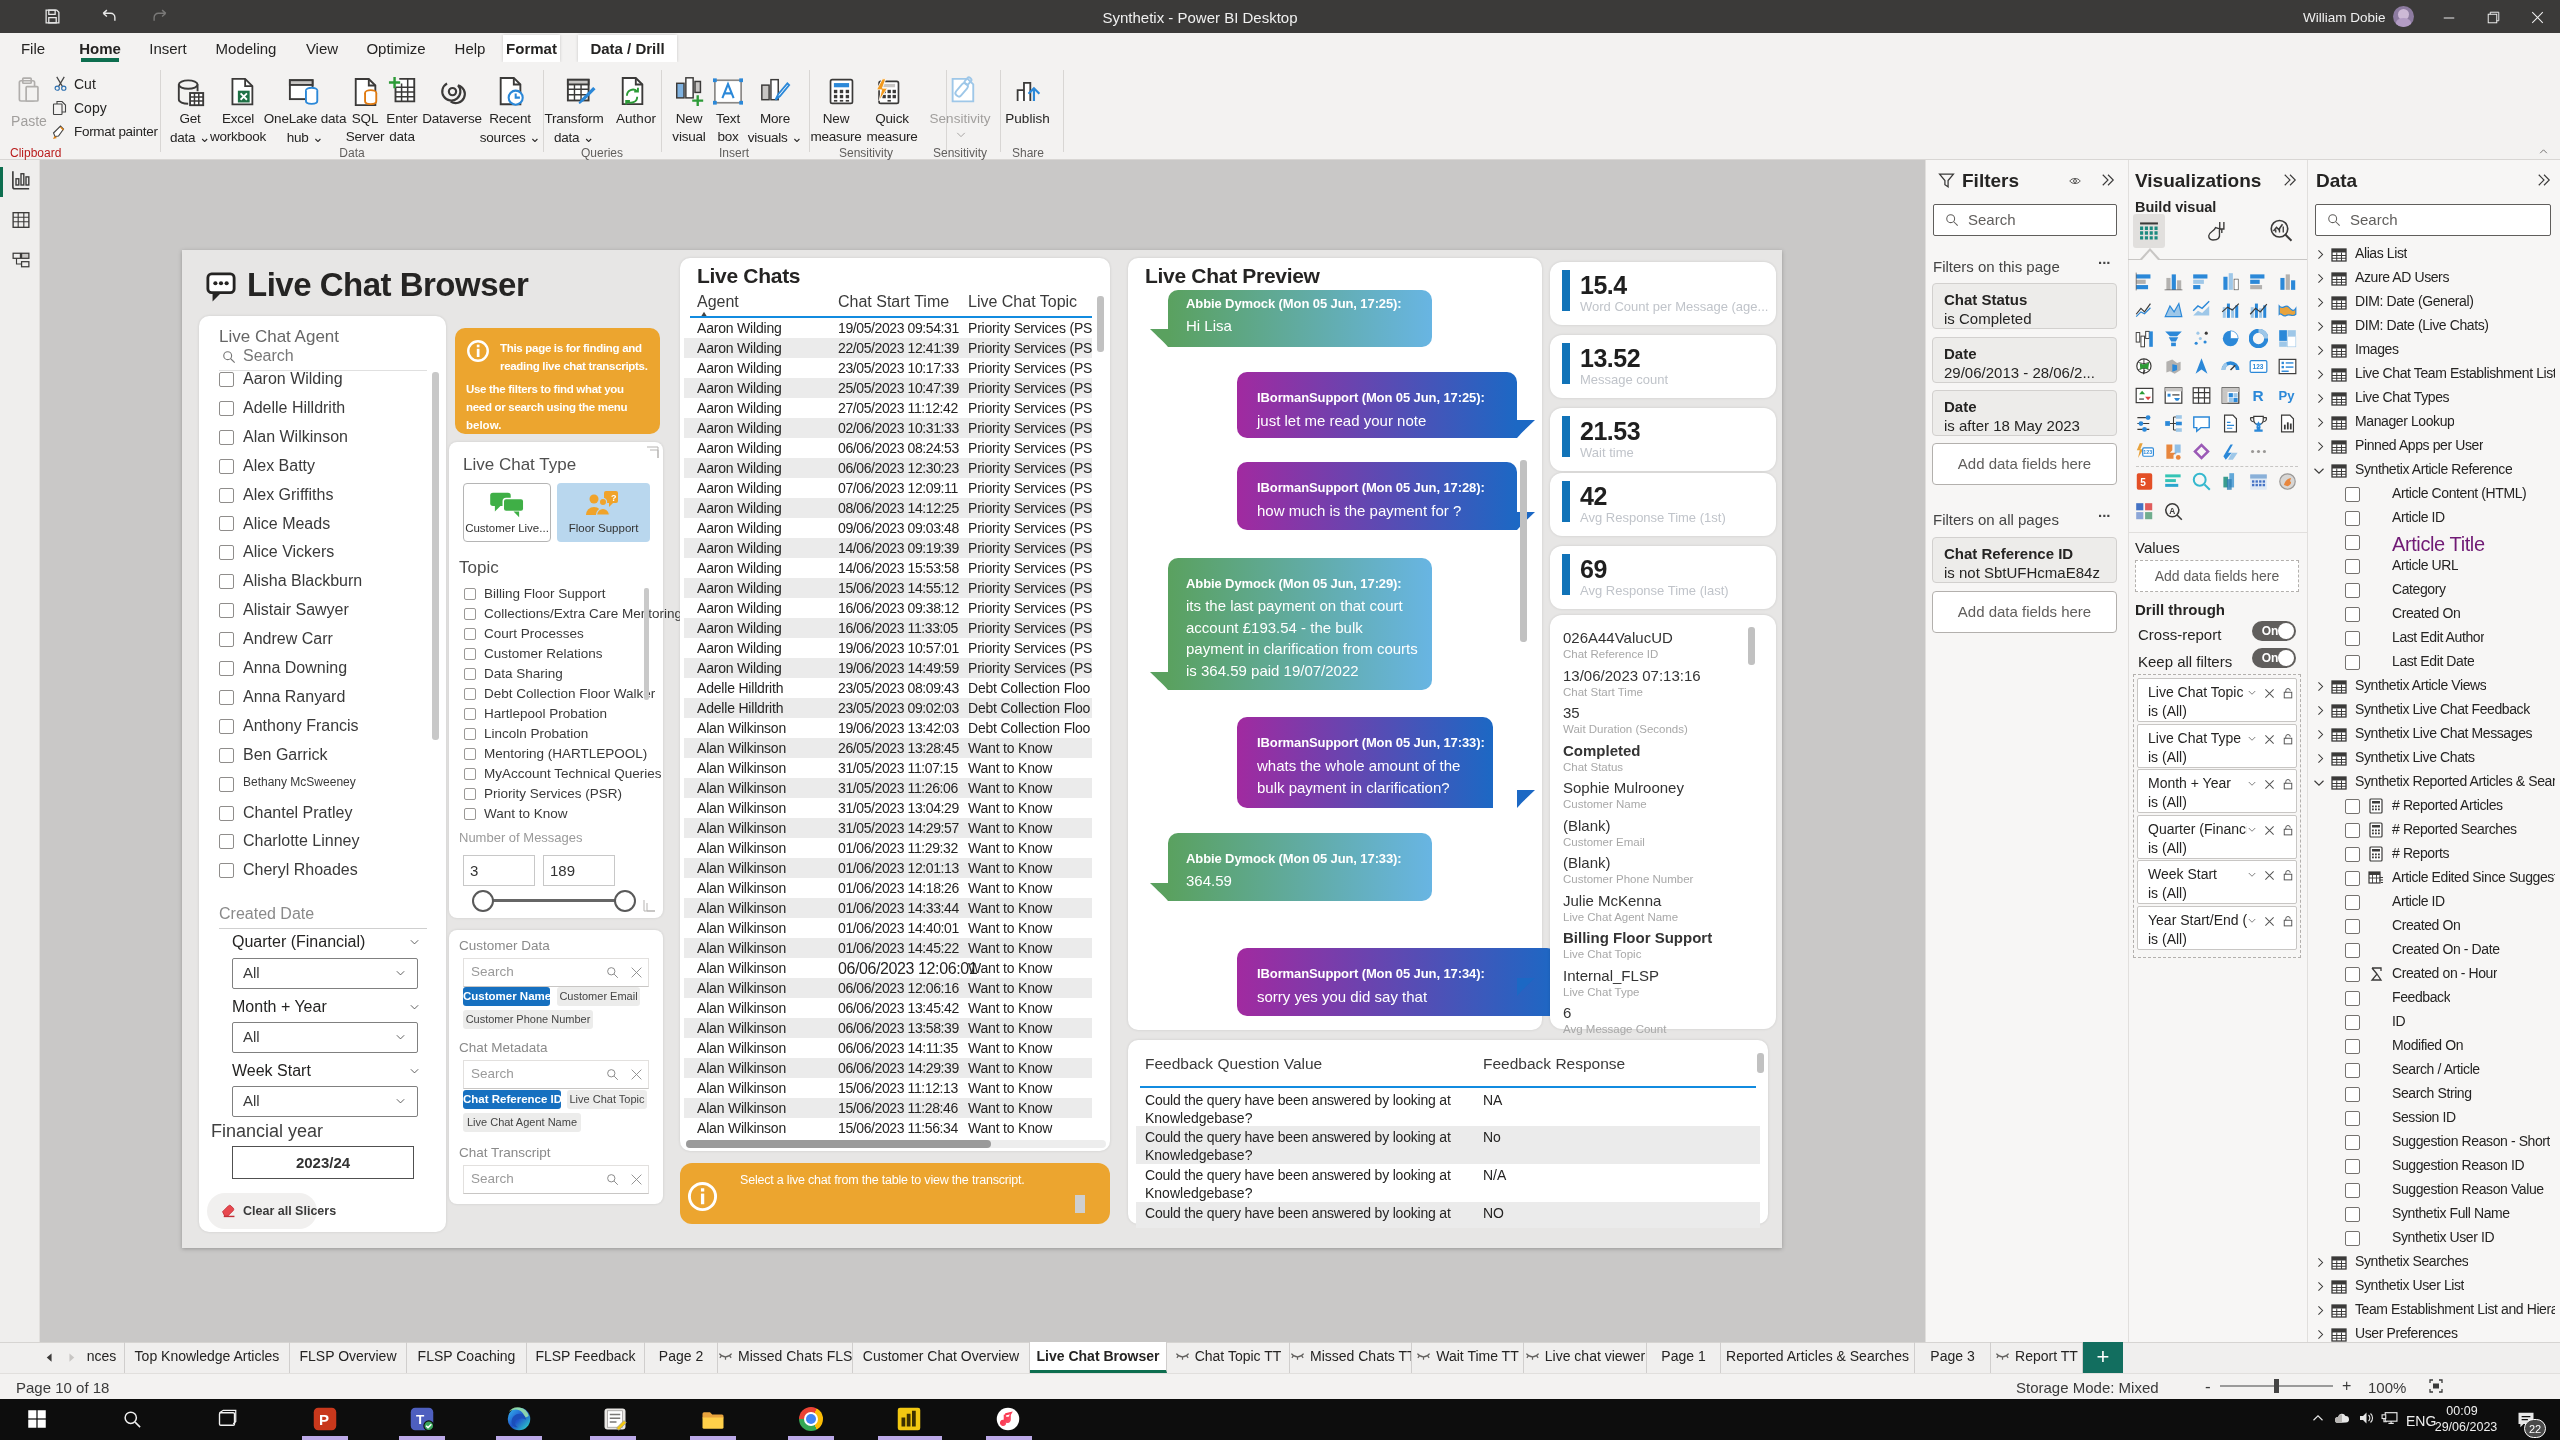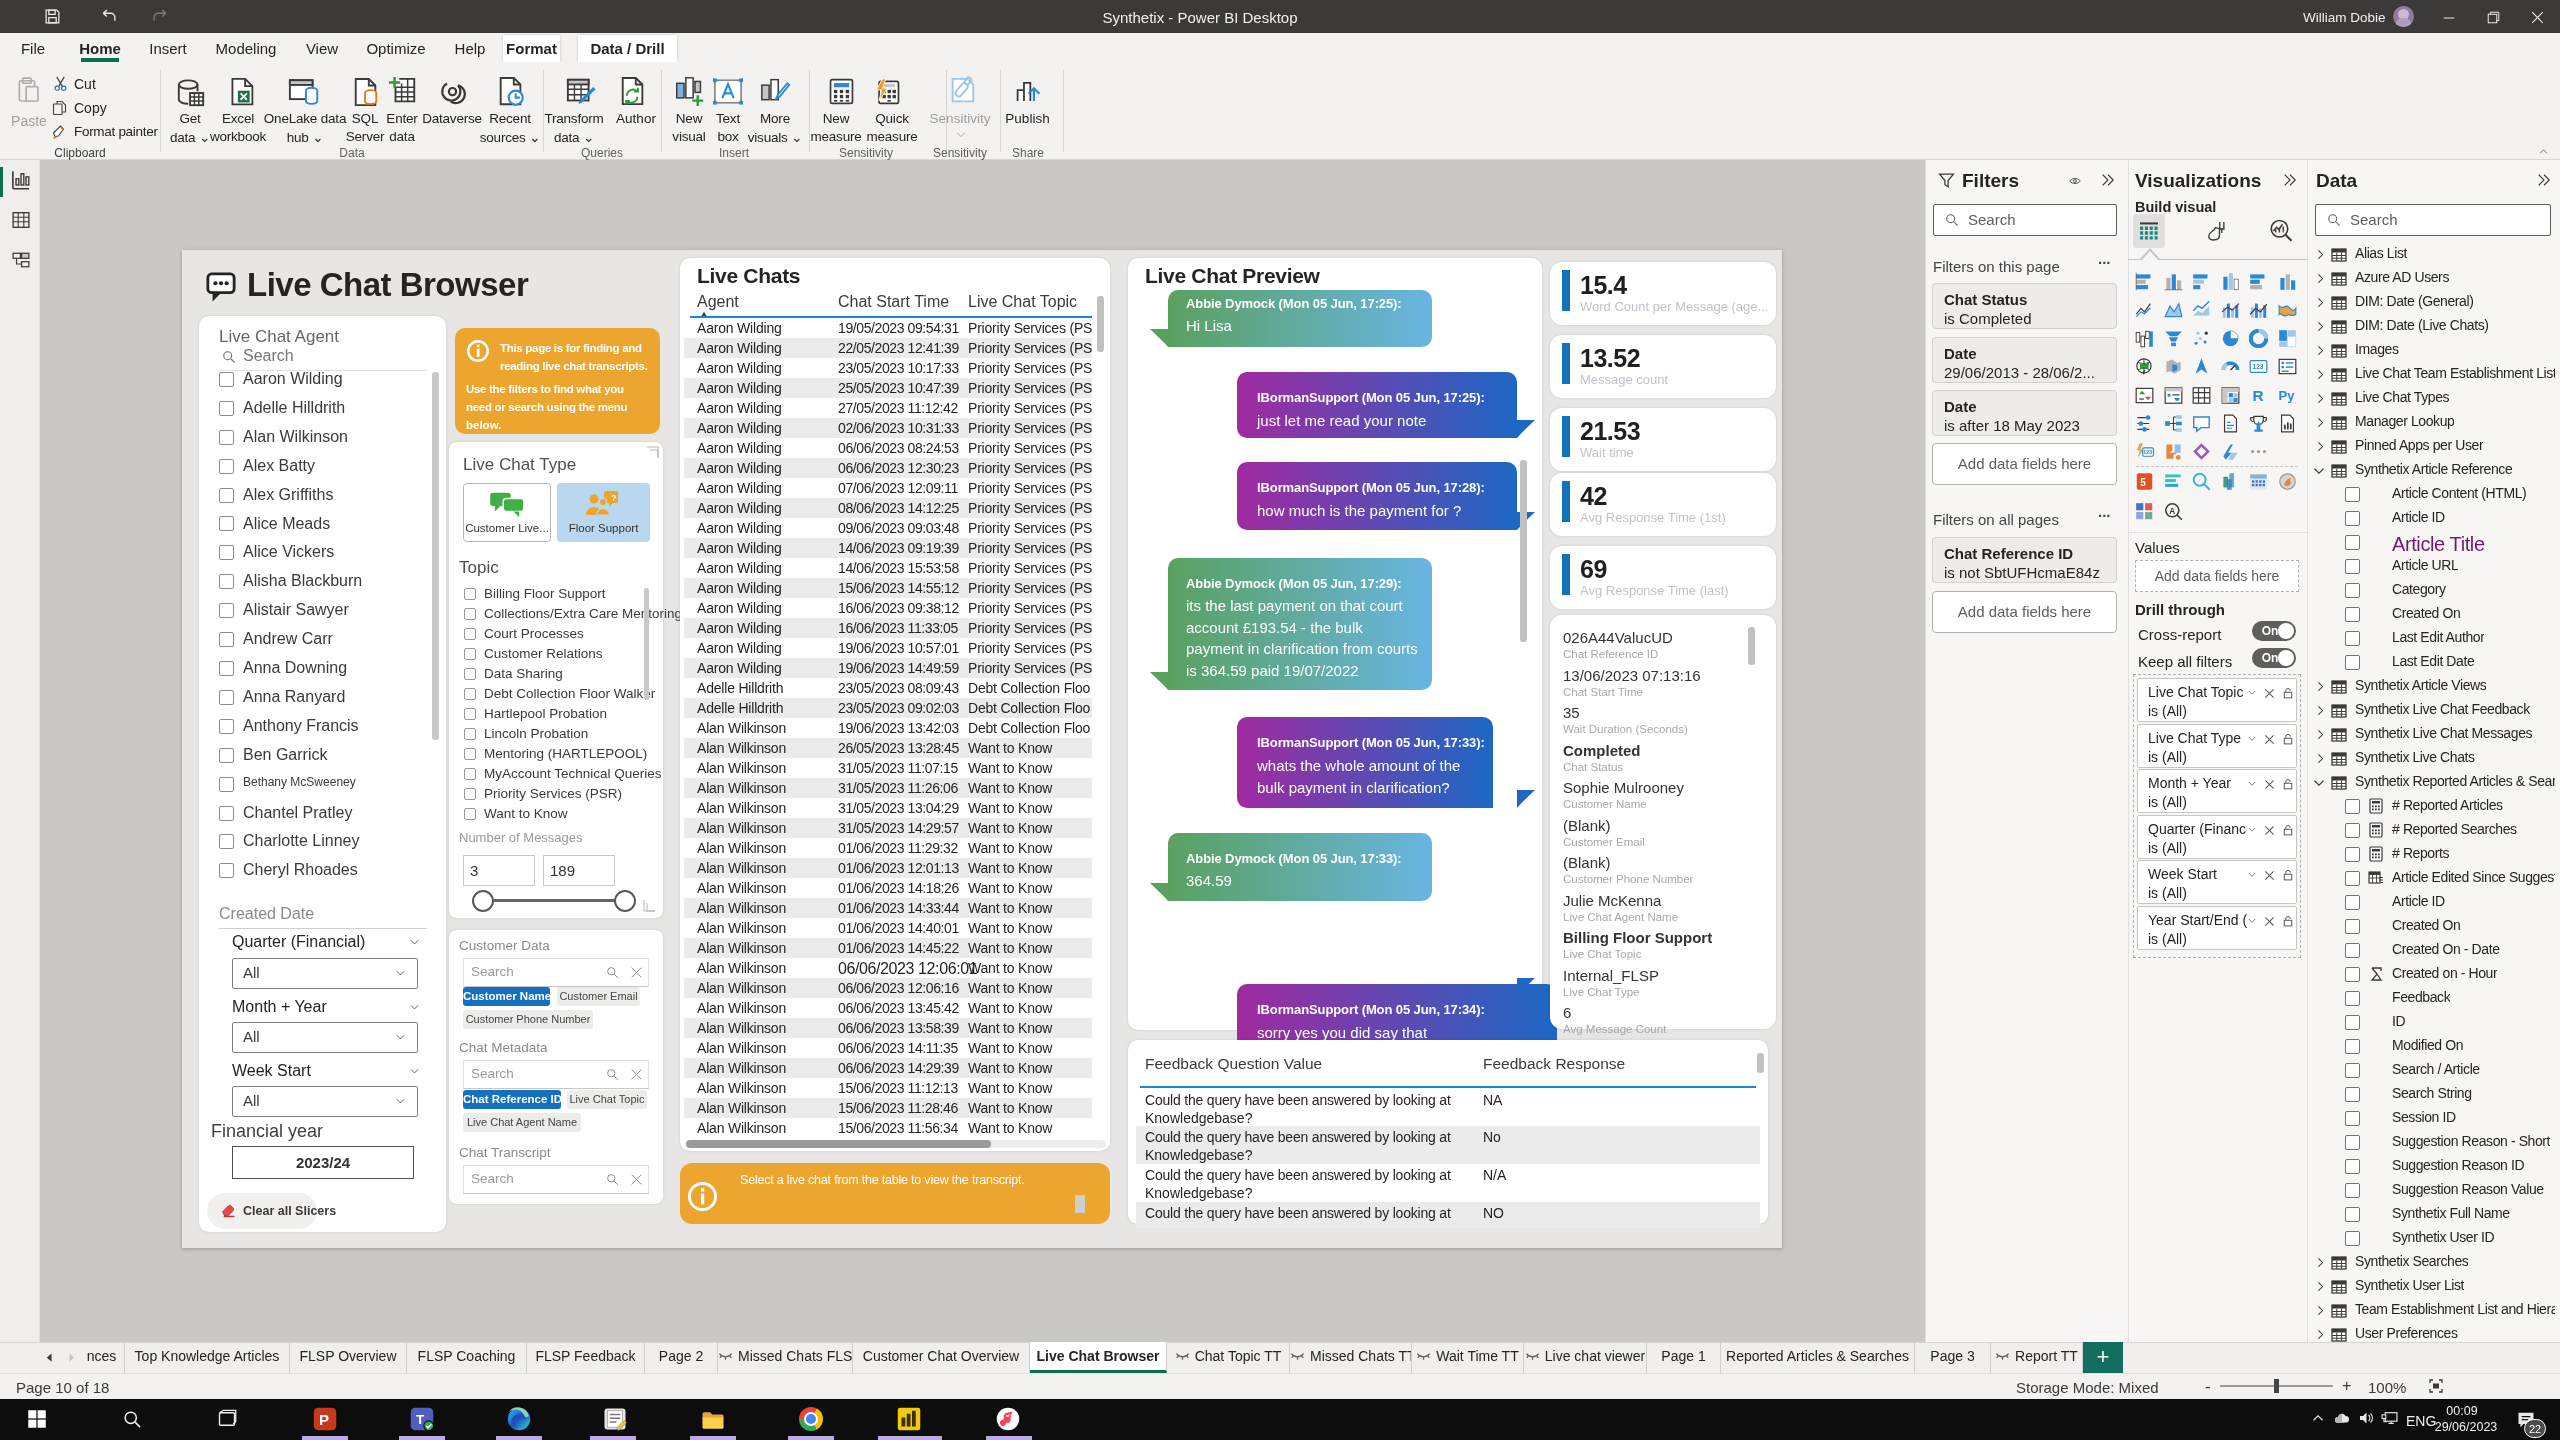--- a/index.html
+++ b/index.html
@@ -55,21 +55,21 @@
 <div class="a" style="left:578px;top:35px;width:99px;height:27px;background:#fff;box-shadow:0 0 3px rgba(0,0,0,.18)"></div>
 <div class="a" style="left:578px;top:40px;width:99px;text-align:center;font-size:15px;color:#252423;font-weight:bold;white-space:nowrap;">Data / Drill</div>
 <div class="a" style="left:0px;top:62px;width:2560px;height:98px;background:#f3f2f1;border-bottom:1px solid #d8d6d4"></div>
 <div class="a" style="left:160px;top:70px;width:1px;height:82px;background:#d8d6d4"></div>
 <div class="a" style="left:543px;top:70px;width:1px;height:82px;background:#d8d6d4"></div>
 <div class="a" style="left:661px;top:70px;width:1px;height:82px;background:#d8d6d4"></div>
 <div class="a" style="left:809px;top:70px;width:1px;height:82px;background:#d8d6d4"></div>
 <div class="a" style="left:946px;top:70px;width:1px;height:82px;background:#d8d6d4"></div>
 <div class="a" style="left:1000px;top:70px;width:1px;height:82px;background:#d8d6d4"></div>
 <div class="a" style="left:1063px;top:70px;width:1px;height:82px;background:#d8d6d4"></div>
-<div class="a" style="left:10px;top:146px;width:140px;text-align:center;font-size:12px;color:#404040;font-weight:normal;white-space:nowrap;">Clipboard</div>
+<div class="a" style="left:10px;top:146px;width:140px;font-size:12px;color:#b91c1c;font-weight:normal;white-space:nowrap;">Clipboard</div>
 <div class="a" style="left:282px;top:146px;width:140px;text-align:center;font-size:12px;color:#605e5c;font-weight:normal;white-space:nowrap;">Data</div>
 <div class="a" style="left:532px;top:146px;width:140px;text-align:center;font-size:12px;color:#605e5c;font-weight:normal;white-space:nowrap;">Queries</div>
 <div class="a" style="left:664px;top:146px;width:140px;text-align:center;font-size:12px;color:#605e5c;font-weight:normal;white-space:nowrap;">Insert</div>
 <div class="a" style="left:796px;top:146px;width:140px;text-align:center;font-size:12px;color:#605e5c;font-weight:normal;white-space:nowrap;">Sensitivity</div>
 <div class="a" style="left:890px;top:146px;width:140px;text-align:center;font-size:12px;color:#605e5c;font-weight:normal;white-space:nowrap;">Sensitivity</div>
 <div class="a" style="left:958px;top:146px;width:140px;text-align:center;font-size:12px;color:#605e5c;font-weight:normal;white-space:nowrap;">Share</div>
 <svg class="a" style="left:16px;top:74px" width="27" height="32" viewBox="0 0 32 32" fill="none">
     <rect x="4" y="5" width="18" height="24" rx="2" stroke="#b0aeac" stroke-width="2"></rect>
     <rect x="8" y="2" width="10" height="6" rx="1" stroke="#b0aeac" stroke-width="2"></rect>
     <rect x="12" y="12" width="14" height="17" rx="1" fill="#f3f2f1" stroke="#b0aeac" stroke-width="2"></rect>
@@ -711,21 +711,21 @@
 <svg class="a" style="left:1517px;top:790px" width="18" height="18" viewBox="0 0 18 18" fill="none">
     <path d="M0 0 H18 C10 8 5 12 0 18 Z" fill="#1c68c4"></path>
   </svg>
 <div class="a" style="left:1168px;top:833px;width:264px;height:68px;background:linear-gradient(90deg,#5aa15f,#68b5e3);border-radius:10px 10px 10px 0">
     <div style="position:absolute;left:18px;top:18px;font-size:13px;font-weight:bold;color:#fff;white-space:nowrap;letter-spacing:-0.1px">Abbie Dymock (Mon 05 Jun, 17:33):</div>
     <div style="position:absolute;left:18px;top:39.0px;font-size:15px;color:#fff;white-space:nowrap">364.59</div>
   </div>
 <svg class="a" style="left:1150px;top:883px" width="18" height="18" viewBox="0 0 18 18" fill="none">
     <path d="M18 0 H0 C8 8 13 12 18 18 Z" fill="#5aa15f"></path>
   </svg>
-<div class="a" style="left:1237px;top:984px;width:320px;height:68px;background:linear-gradient(90deg,#a12aa0,#1c68c4);border-radius:10px 10px 0 10px">
+<div class="a" style="left:1237px;top:948px;width:320px;height:68px;background:linear-gradient(90deg,#a12aa0,#1c68c4);border-radius:10px 10px 0 10px">
     <div style="position:absolute;left:20px;top:18px;font-size:13px;font-weight:bold;color:#fff;white-space:nowrap;letter-spacing:-0.1px">IBormanSupport (Mon 05 Jun, 17:34):</div>
     <div style="position:absolute;left:20px;top:40.0px;font-size:15px;color:#fff;white-space:nowrap">sorry yes you did say that</div>
   </div>
 <svg class="a" style="left:1517px;top:978px" width="18" height="18" viewBox="0 0 18 18" fill="none">
     <path d="M0 0 H18 C10 8 5 12 0 18 Z" fill="#1c68c4"></path>
   </svg>
 <div class="a" style="left:1520px;top:460px;width:7px;height:182px;background:#c1c1c1;border-radius:3px"></div>
 <div class="a" style="left:1550px;top:262px;width:226px;height:63px;background:#fff;border-radius:12px;box-shadow:0 0 3px rgba(0,0,0,.12)"></div>
 <div class="a" style="left:1562px;top:270px;width:8px;height:41px;background:#1173b8"></div>
 <div class="a" style="left:1580px;top:271px;font-size:25px;color:#1f1f1f;font-weight:bold;white-space:nowrap;letter-spacing:-0.5px">15.4</div>

